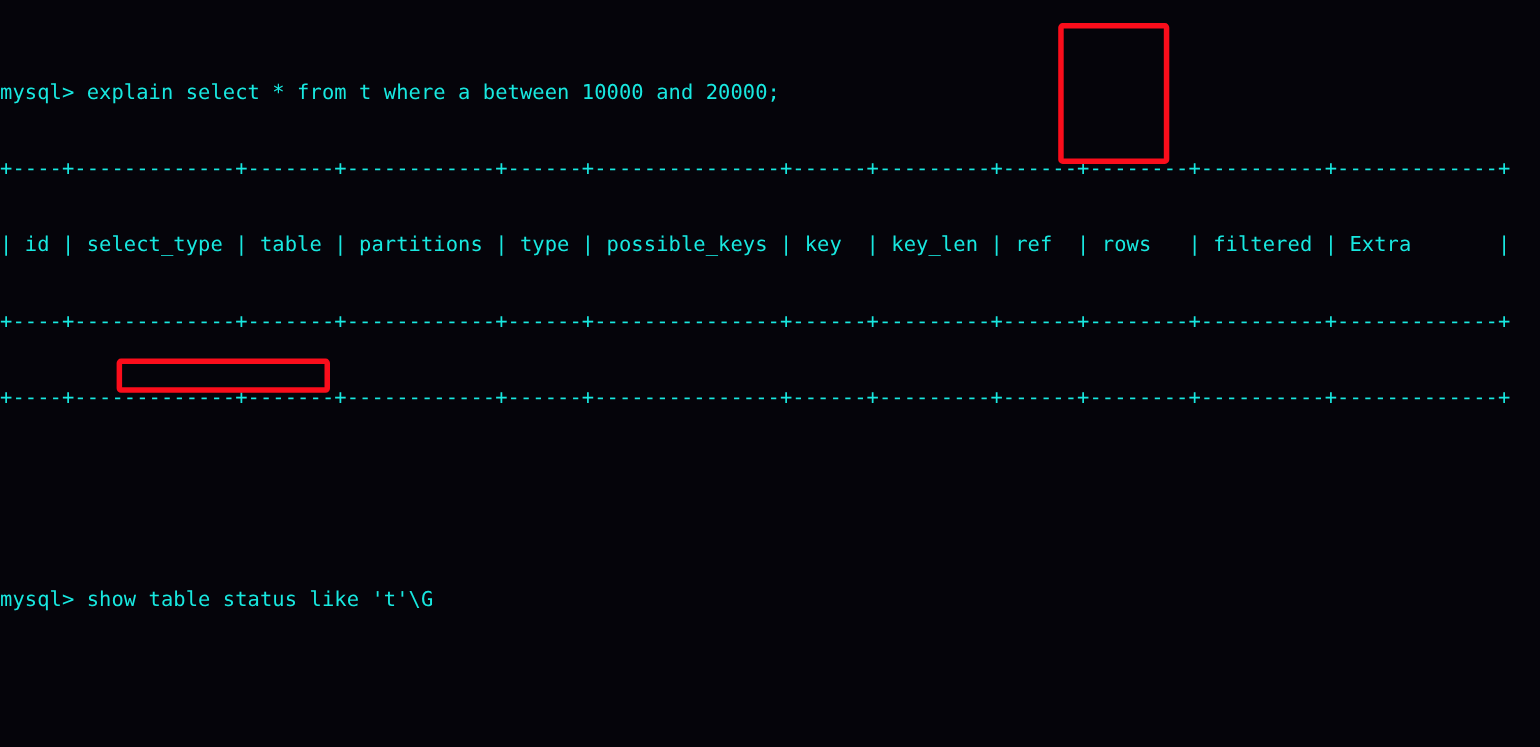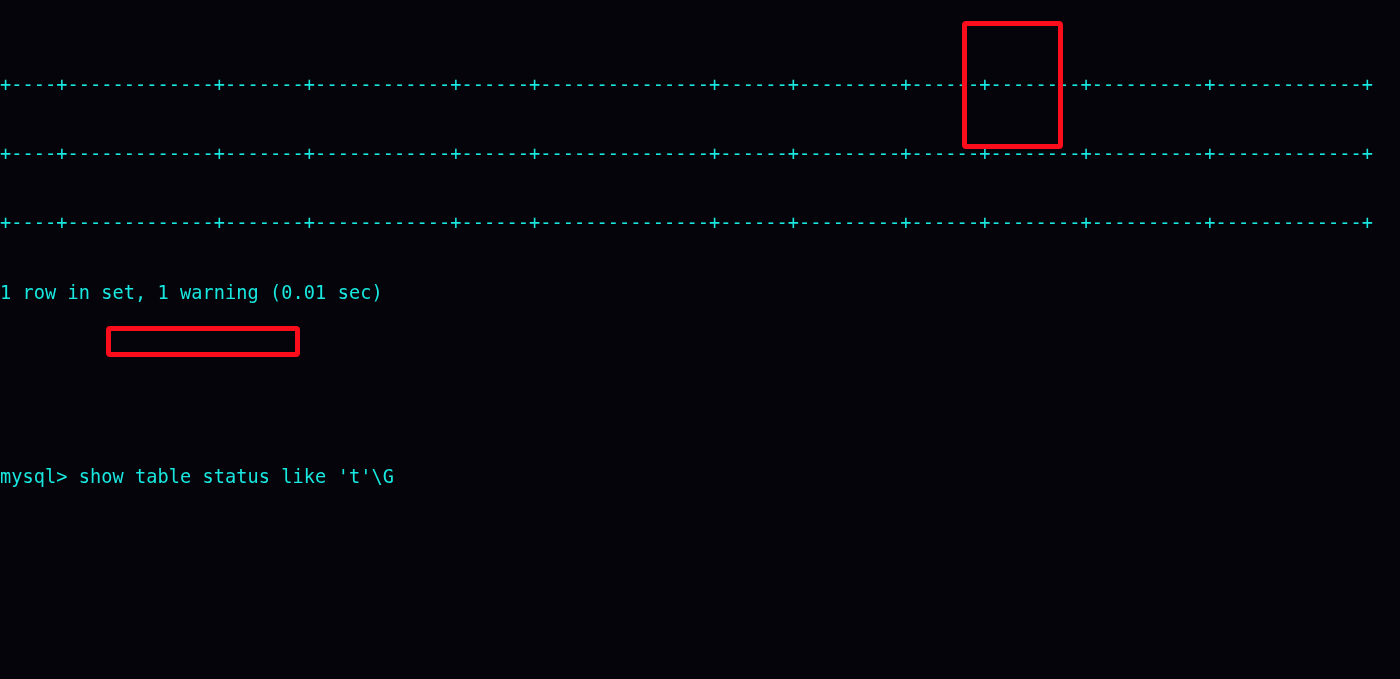--- a/index.html
+++ b/index.html
@@ -59,24 +59,25 @@
     height: 31px;
   }
 </style>
 </head>
 <body>
 
 <div id="screen">
 
   <div id="term">
 
+    <div class="line">mysql&gt; explain select * from t where a between 10000 and 20000;</div>
+    <div class="line">+----+-------------+-------+------------+------+---------------+------+---------+------+--------+----------+-------------+</div>
+    <div class="line">| id | select_type | table | partitions | type | possible_keys | key  | key_len | ref  | rows   | filtered | Extra       |</div>
     <div class="line">+----+-------------+-------+------------+------+---------------+------+---------+------+--------+----------+-------------+</div>
     <div class="line">+----+-------------+-------+------------+------+---------------+------+---------+------+--------+----------+-------------+</div>
-    <div class="line">+----+-------------+-------+------------+------+---------------+------+---------+------+--------+----------+-------------+</div>
-    <div class="line">1 row in set, 1 warning (0.01 sec)</div>
 
     <div class="blank"></div>
 
     <div class="line">mysql&gt; show table status like 't'\G</div>
     
 
     
     
     
     

